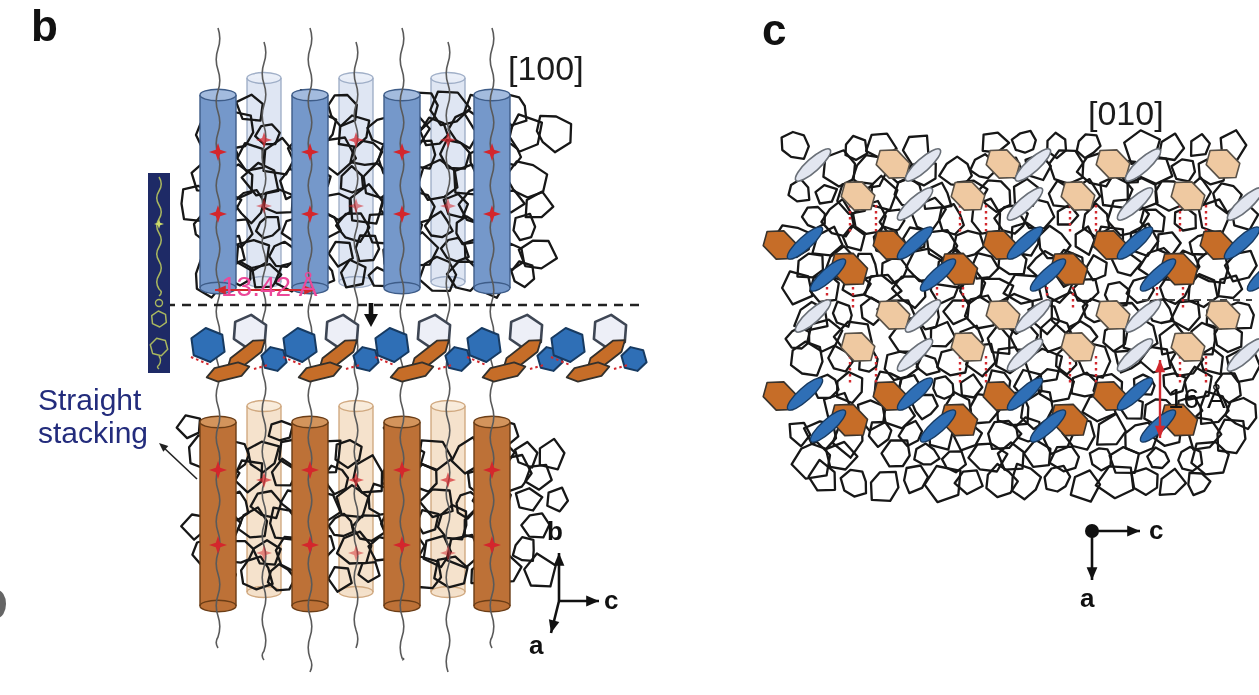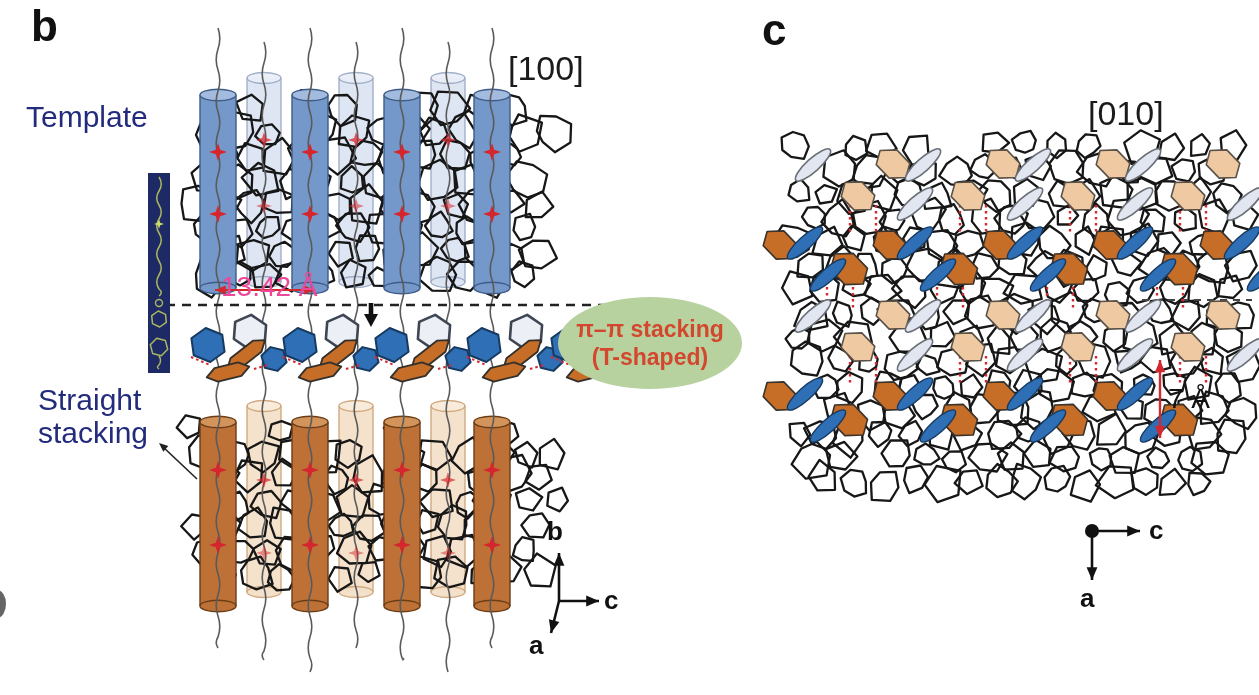--- a/index.html
+++ b/index.html
@@ -697,35 +697,30 @@
         <polygon points="1092.0,580.0 1097.4,567.2 1086.6,567.2" fill="#111"></polygon>
       </g>
       <g>
         <ellipse cx="-3" cy="604" rx="9" ry="14" fill="#4a4a4a" opacity="0.85"></ellipse>
       </g>
     </svg>
 
   <div class="txt panel-label" style="left:31px;top:2px">b</div>
   <div class="txt orient" style="left:508px;top:50px">[100]</div>
 
-  <div class="txt navy" style="left:26px;top:100px">Template</div>
 
   <div class="txt navy" style="left:38px;top:383px">Straight</div>
   <div class="txt navy" style="left:38px;top:416px">stacking</div>
 
   <div class="txt dist" style="left:221px;top:272px">13.42 Å</div>
 
-  <div class="bubble">
-    <div class="line">π–π stacking</div>
-    <div class="line">(T-shaped)</div>
-  </div>
 
   <div class="txt axis" style="left:547px;top:517px">b</div>
   <div class="txt axis" style="left:604px;top:586px">c</div>
   <div class="txt axis" style="left:529px;top:631px">a</div>
 
   <div class="txt panel-label" style="left:762px;top:6px">c</div>
   <div class="txt orient" style="left:1088px;top:95px">[010]</div>
-  <div class="txt ten" style="left:1168px;top:384px">7 Å</div>
+  <div class="txt ten" style="left:1168px;top:384px">16 Å</div>
 
   <div class="txt axis" style="left:1149px;top:516px">c</div>
   <div class="txt axis" style="left:1080px;top:584px">a</div>
 </div>
 
 </body></html>

